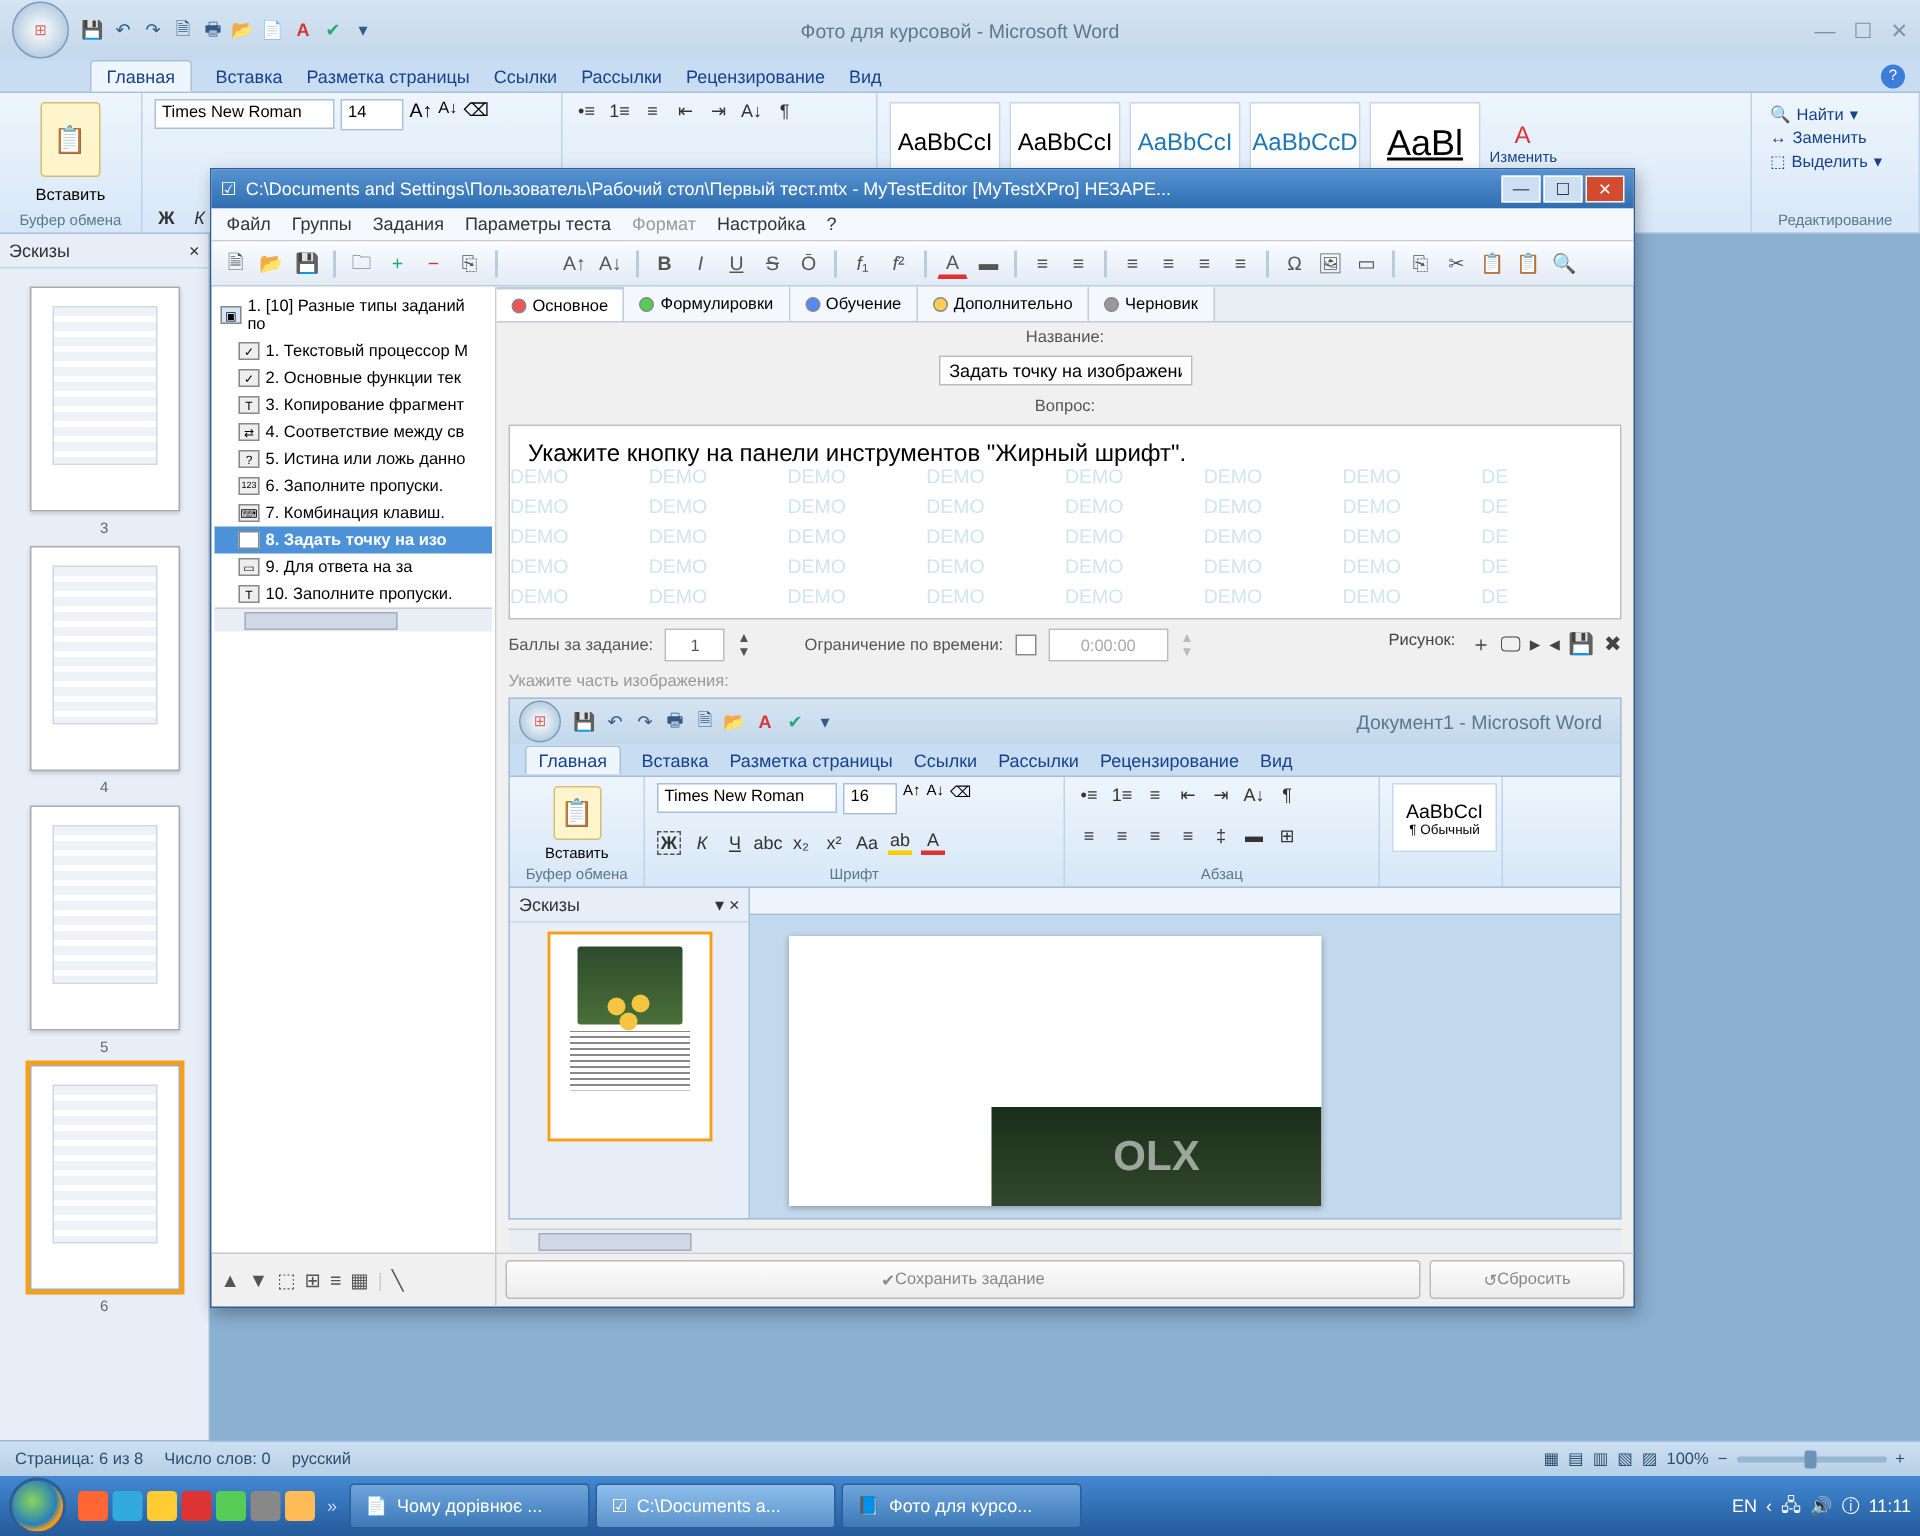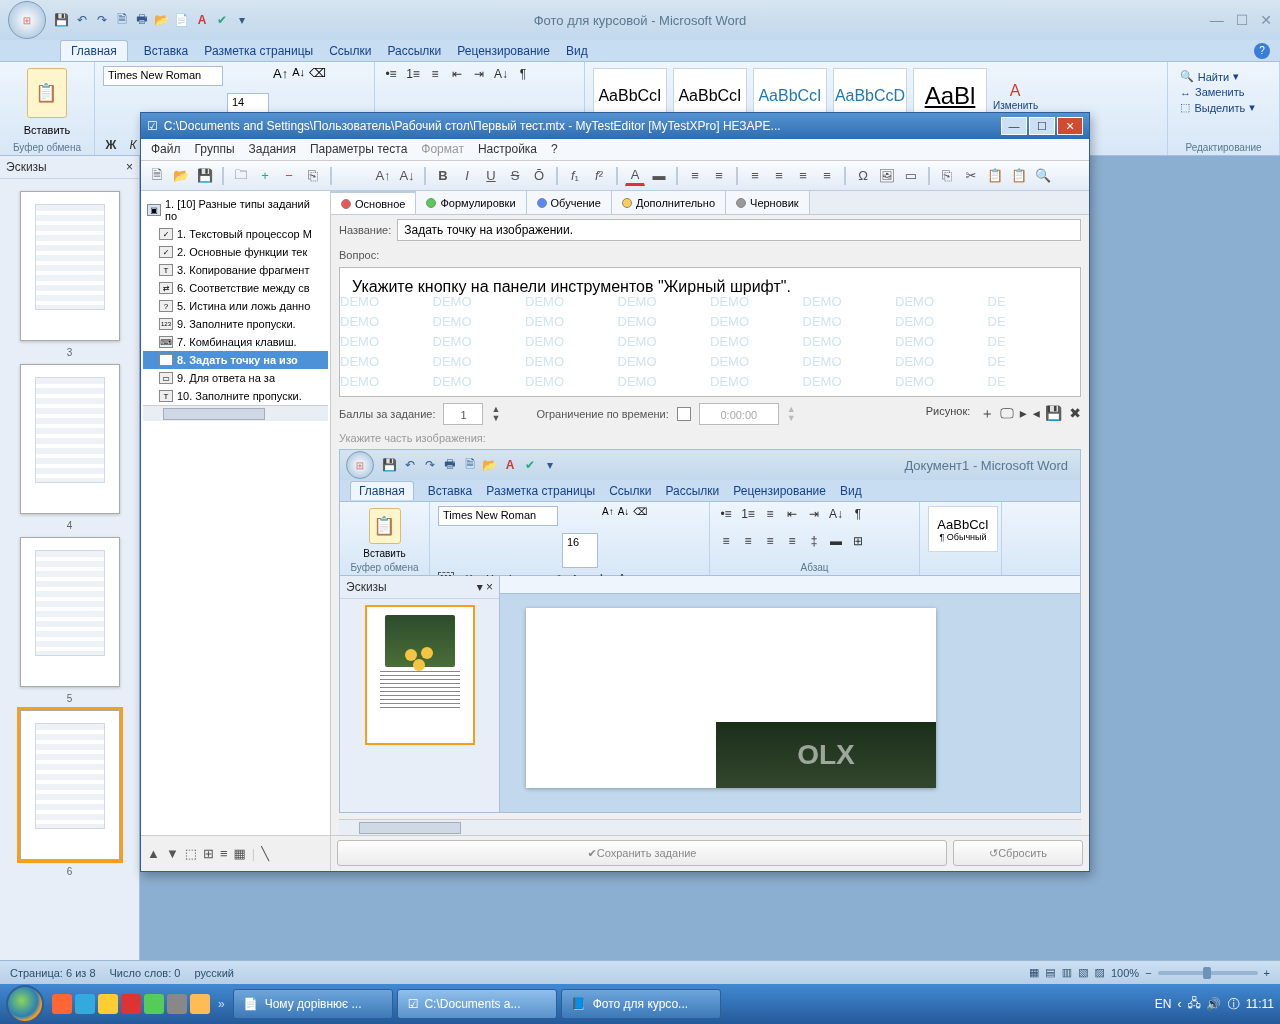--- a/index.html
+++ b/index.html
@@ -15,21 +15,21 @@
 .word-tabs span { color:#15428b; cursor:pointer; }
 .word-tabs .active { background:#eef5fc; padding:3px 10px; border-radius:3px 3px 0 0; border:1px solid #a6c0db; border-bottom:none; }
 .word-tabs .help { margin-left:auto; margin-right:10px; width:16px; height:16px; border-radius:50%; background:#3b7dd8; color:#fff; text-align:center; line-height:16px; font-size:10px; }
 .ribbon { height:94px; background:linear-gradient(#eef5fc,#d7e7f7); border-bottom:1px solid #a6c0db; display:flex; }
 .ribbon-group { border-right:1px solid #bcd4eb; padding:4px 8px 2px; display:flex; flex-direction:column; justify-content:space-between; }
 .ribbon-label { font-size:10px; color:#5a788f; text-align:center; margin-top:2px; }
 .clipboard-box { width:95px; display:flex; flex-direction:column; align-items:center; }
 .paste-btn { width:40px; height:50px; background:#fff5cc; border:1px solid #d6bd6f; border-radius:3px; margin:2px auto; display:flex; align-items:center; justify-content:center; font-size:18px; }
 .font-sel { display:flex; gap:4px; margin-bottom:4px; }
 .font-name { width:120px; height:20px; background:#fff; border:1px solid #a6c0db; padding:2px 4px; font-size:11px; }
-.font-size { width:42px; height:35px; background:#fff; border:1px solid #a6c0db; padding:2px 4px; font-size:11px;margin-top:27px; }
+.font-size { width:42px; height:21px; background:#fff; border:1px solid #a6c0db; padding:2px 4px; font-size:11px; }
 .icon-row { display:flex; gap:6px; }
 .icon-row span { width:16px; height:16px; font-size:12px; color:#333; display:inline-flex; align-items:center; justify-content:center; }
 .styles-row { display:flex; gap:6px; height:60px; align-items:center; }
 .style-box { width:74px; height:56px; border:1px solid #c5d7ec; background:#fff; display:flex; flex-direction:column; align-items:center; justify-content:center; font-family:"Times New Roman",serif; }
 .style-box .samp { font-size:16px; }
 .style-box .samp.blue { color:#1f77b4; }
 .style-box .samp.big { font-size:24px;text-decoration:underline; }
 .editing-col { display:flex; flex-direction:column; gap:3px; padding:4px; font-size:11px; }
 .editing-col div { display:flex; gap:4px; align-items:center; color:#15428b; }
 
@@ -62,42 +62,42 @@
 .tree-root { display:flex; gap:4px; padding:3px 4px; align-items:center; }
 .tree-item { display:flex; gap:4px; padding:3px 4px 3px 16px; align-items:center; white-space:nowrap; }
 .tree-item.sel { background:#4d92d9; color:#fff; font-weight:bold; }
 .tree-icon { width:14px; height:12px; border:1px solid #888; background:#eee; font-size:8px; display:inline-flex; align-items:center; justify-content:center; }
 .mte-content { flex:1; display:flex; flex-direction:column; overflow:hidden; }
 .mte-tabs { height:24px; display:flex; background:#e9eef4; border-bottom:1px solid #bcd; }
 .mte-tab { padding:3px 10px; display:flex; gap:4px; align-items:center; font-size:11px; border-right:1px solid #bcd; background:#f4f7fb; }
 .mte-tab.active { background:#fff; border-top:2px solid #bcd; }
 .dot { width:10px; height:10px; border-radius:50%; border:1px solid #888; }
 .dot.red{background:#e55;} .dot.green{background:#5c5;} .dot.blue{background:#58f;} .dot.yellow{background:#fc5;} .dot.gray{background:#999;}
-.field-row { display:flex; align-items:center; padding:4px 8px; gap:6px; font-size:11px; color:#555; }
+.field-row { display:flex; align-items:center; padding:4px 8px; gap:6px; font-size:11px; color:#555;flex-direction:column; }
 .field-row input[type=text] { flex:1; height:22px; border:1px solid #bbb; padding:2px 6px; font-size:12px; }
 .question-box { margin:2px 8px; height:130px; border:1px solid #bbb; background:#fff; position:relative; padding:10px 12px; font-family:"Times New Roman",serif; font-size:16px; overflow:hidden; }
 .demo-watermark { position:absolute; top:26px; left:0; right:0; bottom:0; display:grid; grid-template-columns:repeat(8,1fr); grid-auto-rows:20px; color:#d0e5ef; font-family:Arial; font-size:13px; pointer-events:none; }
 .points-row { display:flex; align-items:center; gap:8px; padding:4px 8px; font-size:11px; color:#555; }
 .points-row .num { width:40px; height:22px; border:1px solid #bbb; text-align:center; background:#fff; line-height:22px; }
 .time-box { width:80px; height:22px; border:1px solid #bbb; background:#fff; color:#aaa; text-align:center; line-height:22px; font-size:11px; }
 .img-controls { margin-left:auto; display:flex; gap:6px; font-size:14px; color:#444; }
 .img-label-row { padding:3px 8px; font-size:11px; color:#999; }
 .inner-word { margin:2px 8px 6px; flex:1; border:1px solid #a6c0db; background:#bcd4e6; display:flex; flex-direction:column; overflow:hidden; }
 .iw-title { height:30px; background:linear-gradient(#d6e4f0,#c2d8ec); display:flex; align-items:center; padding:0 6px; }
 .iw-title .t { margin-left:auto; color:#5a788f; font-size:13px; margin-right:6px; }
 .iw-tabs { height:22px; background:#c8ddf1; display:flex; gap:14px; padding:2px 10px; font-size:12px; border-bottom:1px solid #a6c0db; align-items:center; }
 .iw-tabs .active { background:#eef5fc; padding:2px 8px; border:1px solid #a6c0db; border-bottom:none; border-radius:3px 3px 0 0; }
 .iw-tabs span { color:#15428b; }
 .iw-ribbon { height:74px; background:linear-gradient(#eef5fc,#d7e7f7); border-bottom:1px solid #a6c0db; display:flex; font-size:10px; }
 .iw-body { flex:1; display:flex; background:#c2d8ec; position:relative; }
 .iw-thumbs { width:160px; background:#e7eef7; border-right:1px solid #a6c0db; display:flex; flex-direction:column; }
 .iw-thumb { width:110px; height:140px; background:#fff; margin:6px auto; border:2px solid #f6a01a; display:flex; flex-direction:column; align-items:center; padding:8px; }
 .iw-thumb-img { width:70px; height:52px; background:linear-gradient(#2d4b2c,#4a6f38); border-radius:2px; position:relative; }
 .iw-thumb-img::after { content:""; position:absolute; left:20px; bottom:6px; width:12px; height:12px; background:#f5c542; border-radius:50%; box-shadow:16px -2px #f5c542,8px 10px #f5c542; }
-.iw-page { margin:14px 0 0 26px; width:410px; height:180px; background:#fff; box-shadow:0 1px 4px rgba(0,0,0,.3); position:relative; overflow:hidden; }
+.iw-page { margin:14px 0 0 26px; width:355px; height:180px; background:#fff; box-shadow:0 1px 4px rgba(0,0,0,.3); position:relative; overflow:hidden; }
 .olx-band { position:absolute; right:0; bottom:0; width:220px; height:66px; background:linear-gradient(#1b2e1a,#32472d); display:flex; align-items:center; justify-content:center; color:rgba(255,255,255,.55); font-size:28px; font-weight:bold; }
 .iw-ruler { height:18px; background:#eef5fc; border-bottom:1px solid #a6c0db; }
 .mte-bottom { height:36px; display:flex; border-top:1px solid #ccc; }
 .mte-bottom .left-controls { width:190px; border-right:1px solid #ccc; display:flex; gap:6px; align-items:center; padding:0 6px; font-size:13px; color:#555; }
 .mte-bottom .save-btn, .mte-bottom .reset-btn { flex:0 0 auto; height:26px; margin:4px 6px; border:1px solid #bbb; background:linear-gradient(#fdfdfd,#ececec); border-radius:3px; display:flex; align-items:center; justify-content:center; padding:0 18px; font-size:11px; color:#888; }
 .mte-bottom .save-btn { flex:1; }
 .mte-bottom .reset-btn { width:130px; margin-left:auto; }
 
 .taskbar { position:absolute; bottom:0; left:0; right:0; height:40px; background:linear-gradient(#4289d2,#245a9a); display:flex; align-items:center; padding:0 6px; gap:4px; }
 .start-orb { width:38px; height:38px; border-radius:50%; background:radial-gradient(circle at 40% 40%,#8ad65a,#2a7fb8 55%,#f6a01a 70%,#d44 85%); border:2px solid #2f5d95; }
@@ -346,29 +346,29 @@
       <div class="tree-item">
           <span class="tree-icon">✓</span>
           <span>2. Основные функции тек</span>
         </div>
       <div class="tree-item">
           <span class="tree-icon">T</span>
           <span>3. Копирование фрагмент</span>
         </div>
       <div class="tree-item">
           <span class="tree-icon">⇄</span>
-          <span>6. Соответствие между св</span>
+          <span>4. Соответствие между св</span>
         </div>
       <div class="tree-item">
           <span class="tree-icon">?</span>
           <span>5. Истина или ложь данно</span>
         </div>
       <div class="tree-item">
           <span class="tree-icon" style="font-size:6px">123</span>
-          <span>9. Заполните пропуски.</span>
+          <span>6. Заполните пропуски.</span>
         </div>
       <div class="tree-item">
           <span class="tree-icon">⌨</span>
           <span>7. Комбинация клавиш.</span>
         </div>
       <div class="tree-item sel">
           <span class="tree-icon" style="background:#fff">⊕</span>
           <span>8. Задать точку на изо</span>
         </div>
       <div class="tree-item">

